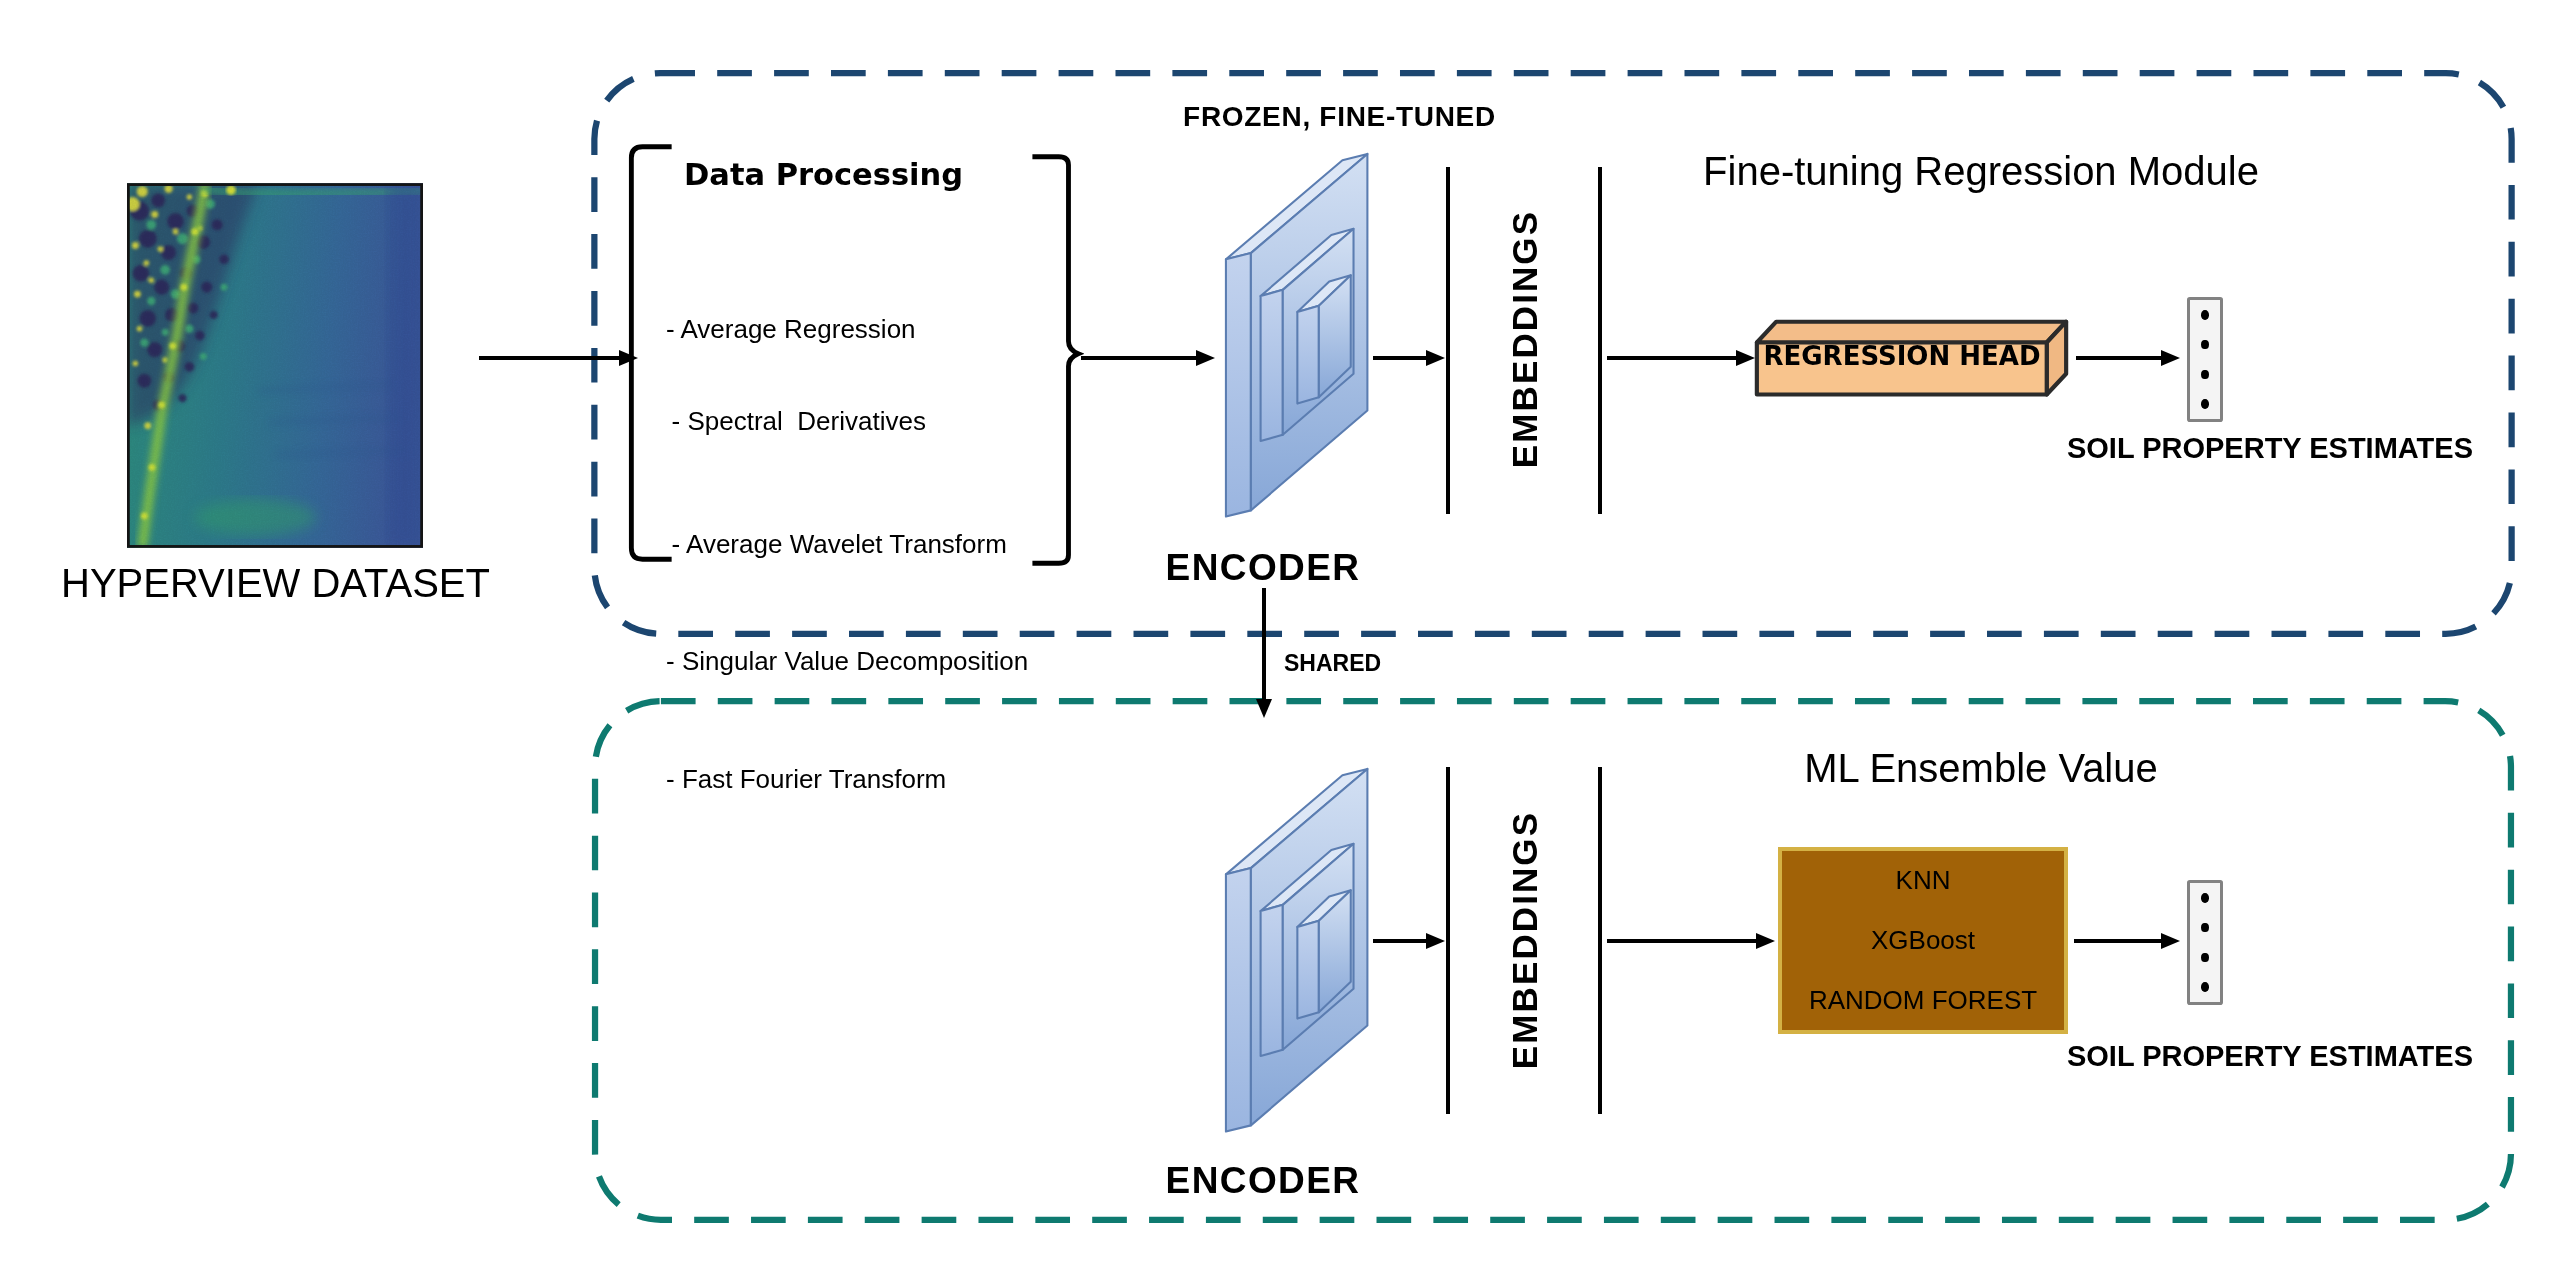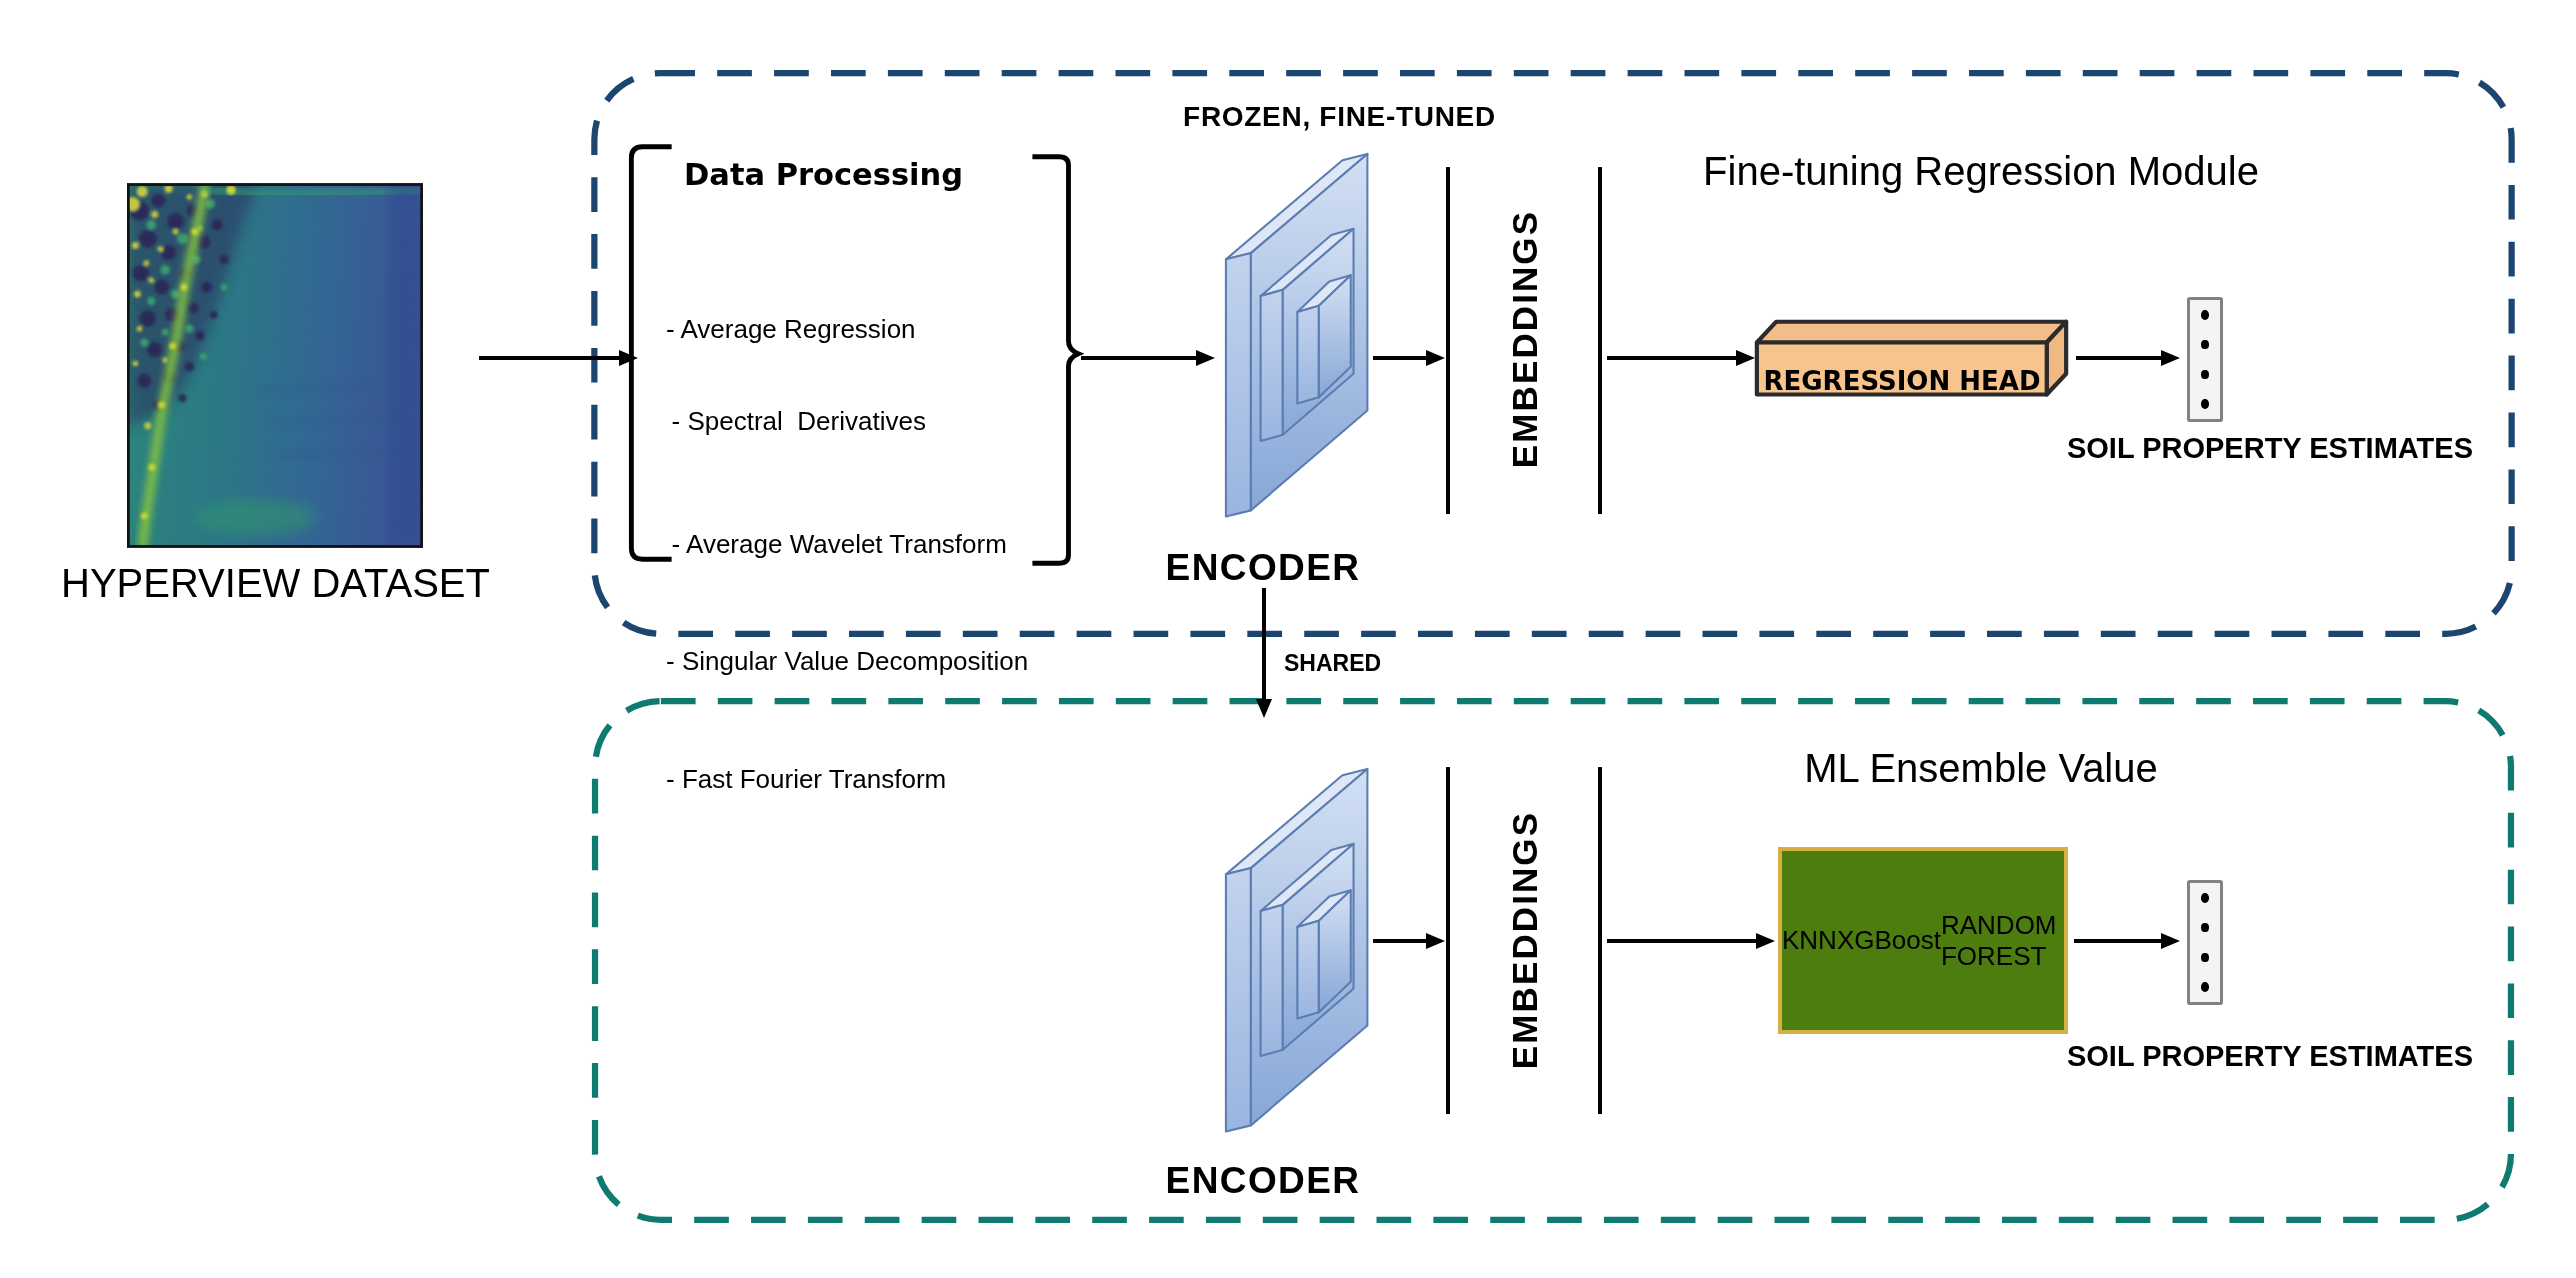--- a/index.html
+++ b/index.html
@@ -26,21 +26,21 @@
   .arr{position:absolute;height:3.5px;background:#000;}
   .arr::after{content:"";position:absolute;right:-19.4px;top:50%;transform:translateY(-50%);
               width:0;height:0;border-left:19.4px solid #000;border-top:8.3px solid transparent;border-bottom:8.3px solid transparent;}
   .arrv{position:absolute;width:3.5px;background:#000;}
   .arrv::after{content:"";position:absolute;bottom:-19.4px;left:50%;transform:translateX(-50%);
                width:0;height:0;border-top:19.4px solid #000;border-left:8.3px solid transparent;border-right:8.3px solid transparent;}
   
   .vline{position:absolute;width:3.5px;height:347px;background:#000;}
   
   .ensemble-box{position:absolute;left:1778px;top:847px;width:290px;height:187px;box-sizing:border-box;
-                background:#4d7c0f;border:4.2px solid #d4b144;display:flex;flex-direction:row;
+                background:#a16207;border:4.2px solid #d4b144;display:flex;flex-direction:column;
                 justify-content:space-around;align-items:center;font-size:26px;}
   
   .dotsbox{position:absolute;width:36px;height:125px;box-sizing:border-box;background:#f4f4f4;
            border:3.5px solid #828282;border-radius:2.8px;display:flex;flex-direction:column;
            justify-content:space-around;align-items:center;}
   .dot{display:block;width:7.6px;height:9.7px;background:#000;border-radius:50%;}
 </style>
 </head>
 <body>
 
@@ -216,21 +216,21 @@
   <div class="vline" style="left:1598px;top:167px"></div>
   <div class="lbl-bold embed-lbl" style="left:1351px;top:319px;width:347px">EMBEDDINGS</div>
 
   <svg class="abs" style="left:1752px;top:316px" width="319" height="87" viewBox="0 0 460 125">
     <g stroke="#2b2b2b" stroke-width="6" stroke-linejoin="round">
       <polygon points="7,38 35,8 453,8 425,38" fill="#f3bd89"></polygon>
       <polygon points="425,38 453,8 453,83 425,113" fill="#f0b883"></polygon>
       <rect x="7" y="38" width="418" height="75" fill="#f8c48d"></rect>
     </g>
   </svg>
-  <div class="reghead-lbl" style="left:1757px;top:355px;width:290px;height:54px;line-height:53px">REGRESSION HEAD</div>
+  <div class="reghead-lbl" style="left:1757px;top:330px;width:290px;height:54px;line-height:53px">REGRESSION HEAD</div>
 
   <div class="dotsbox" style="left:2187px;top:297px">
     <span class="dot"></span>
     <span class="dot"></span>
     <span class="dot"></span>
     <span class="dot"></span>
   </div>
   <div class="lbl-bold soil-lbl" style="left:2053px;top:432px;width:434px">SOIL PROPERTY ESTIMATES</div>
 
   <div class="arrv" style="left:1262px;top:588px;height:111px"></div>

